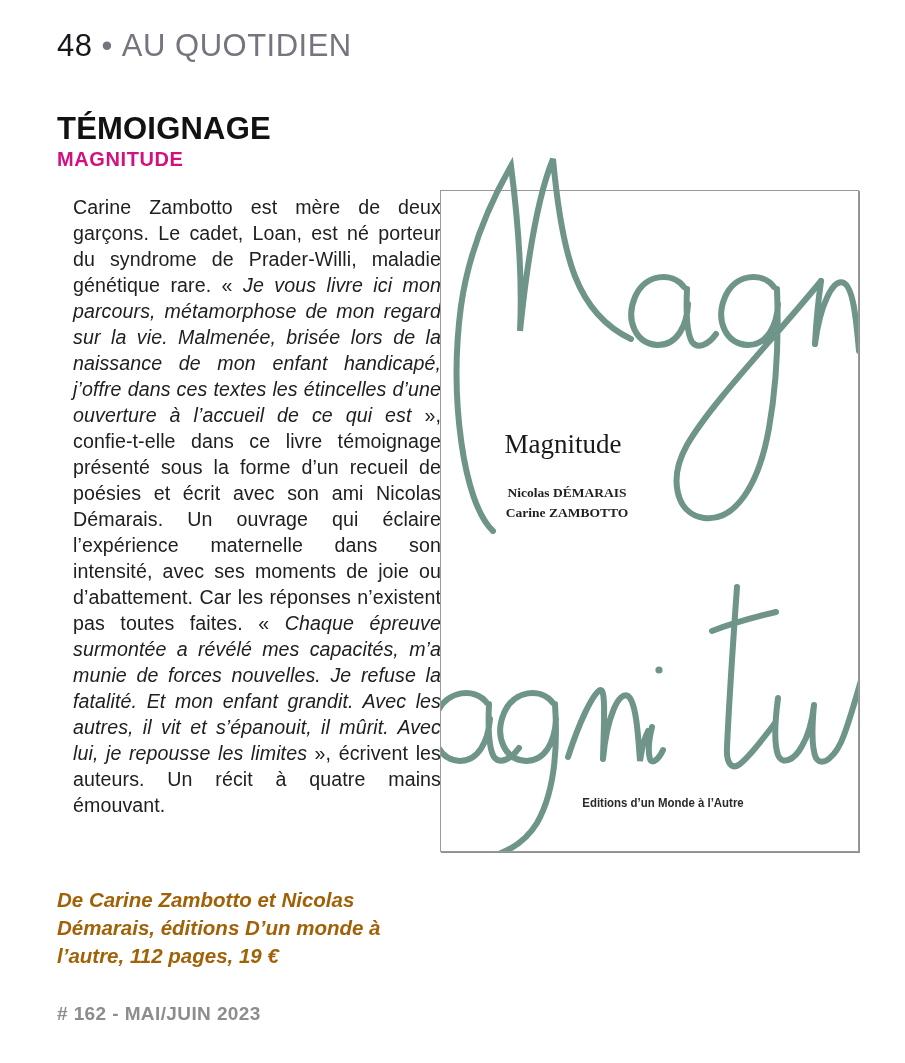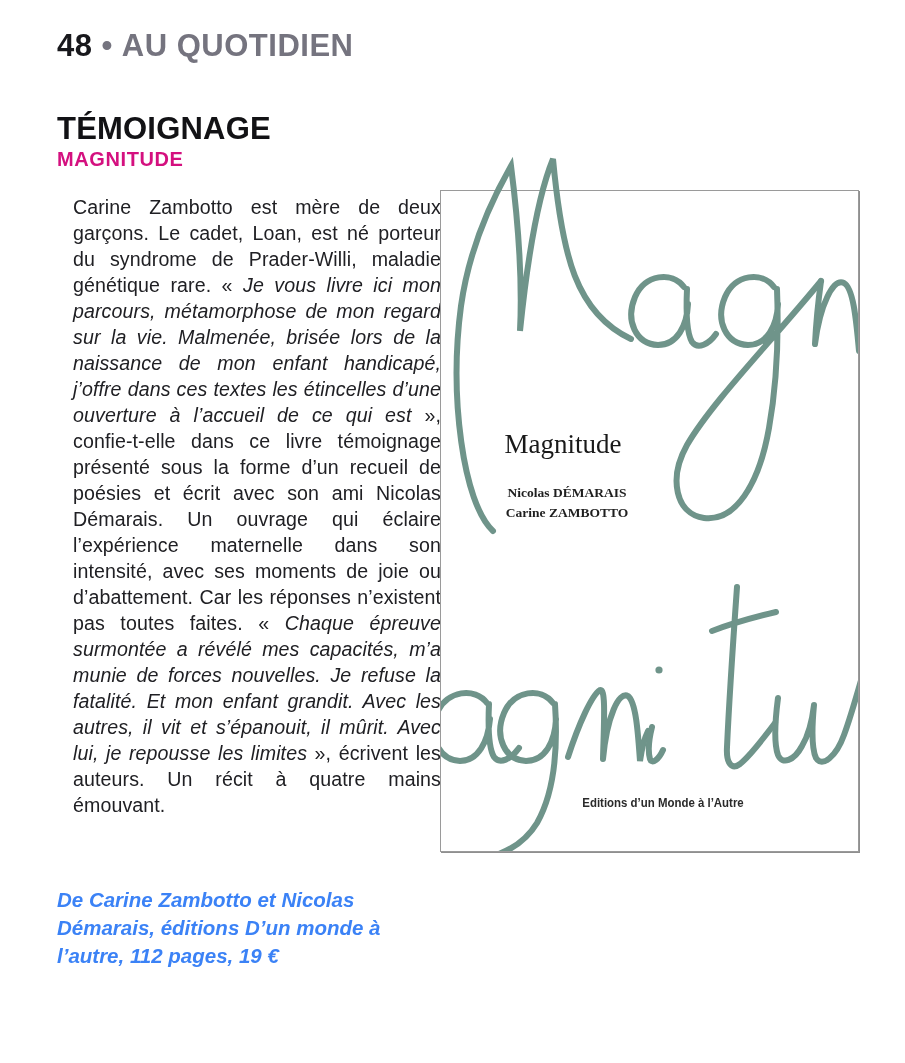--- a/index.html
+++ b/index.html
@@ -1,34 +1,34 @@
 <!DOCTYPE html>
 <html lang="fr"><head>
 <meta charset="utf-8">
 <style>
   html,body{margin:0;padding:0;background:#ffffff;}
   .page{position:relative;width:905px;height:1063px;background:#ffffff;overflow:hidden;
         font-family:"Liberation Sans","DejaVu Sans",sans-serif;color:#1e1e22;}
 
-  .header{position:absolute;left:57px;top:28px;font-size:31px;font-weight:700;letter-spacing:.5px;white-space:nowrap;}
+  .header{position:absolute;left:57px;top:28px;font-size:31px;font-weight:400;letter-spacing:.5px;white-space:nowrap;}
   .header .num{color:#18181c;}
   .header .sep{color:#75747f;margin:0 9px;}
   .header .section{color:#75747f;}
 
   .kicker{position:absolute;left:57px;top:112px;margin:0;font-size:31px;line-height:34px;
           font-weight:900;letter-spacing:.2px;color:#121215;}
   .subtitle{position:absolute;left:57px;top:148px;margin:0;font-size:20px;line-height:22px;
             font-weight:800;letter-spacing:.6px;color:#d4107f;}
 
   .body{position:absolute;left:57px;top:178px;width:368px;margin:16px;
         font-size:19.6px;line-height:26px;letter-spacing:.1px;text-align:justify;color:#202024;}
   .body .it{font-style:italic;}
 
   .credit{position:absolute;left:57px;top:886px;width:380px;
-          font-style:italic;font-weight:700;font-size:20.5px;line-height:28px;color:#3b82f6;}
+          font-style:italic;font-weight:700;font-size:20.5px;line-height:28px;color:#a16207;}
 
   .footer{position:absolute;left:57px;top:1003px;font-size:19px;font-weight:700;
           letter-spacing:.4px;color:#8d8d8d;}
 
   .cover{position:absolute;left:440px;top:190px;width:417px;height:660px;background:#ffffff;
          border:1px solid #9a9a9a;box-shadow:1px 1px 0 #8f8f8f;overflow:visible;}
   .cover svg{position:absolute;left:0;top:-45px;width:417px;height:705px;z-index:1;}
   .cover-title{position:absolute;left:0;top:238px;width:244px;text-align:center;z-index:2;
                font-family:"Liberation Serif","DejaVu Serif",serif;font-size:27px;color:#191919;}
   .cover-authors{position:absolute;left:0;top:292px;width:252px;text-align:center;z-index:2;
@@ -76,14 +76,15 @@
       </g>
     </svg>
     <div class="cover-title">Magnitude</div>
     <div class="cover-authors">
       <div>Nicolas DÉMARAIS</div>
       <div>Carine ZAMBOTTO</div>
     </div>
     <div class="cover-publisher">Editions d’un Monde à l’Autre</div>
   </div>
 
+  <div class="footer"># 162 - MAI/JUIN 2023</div>
 
 </div>
 
 </body></html>

